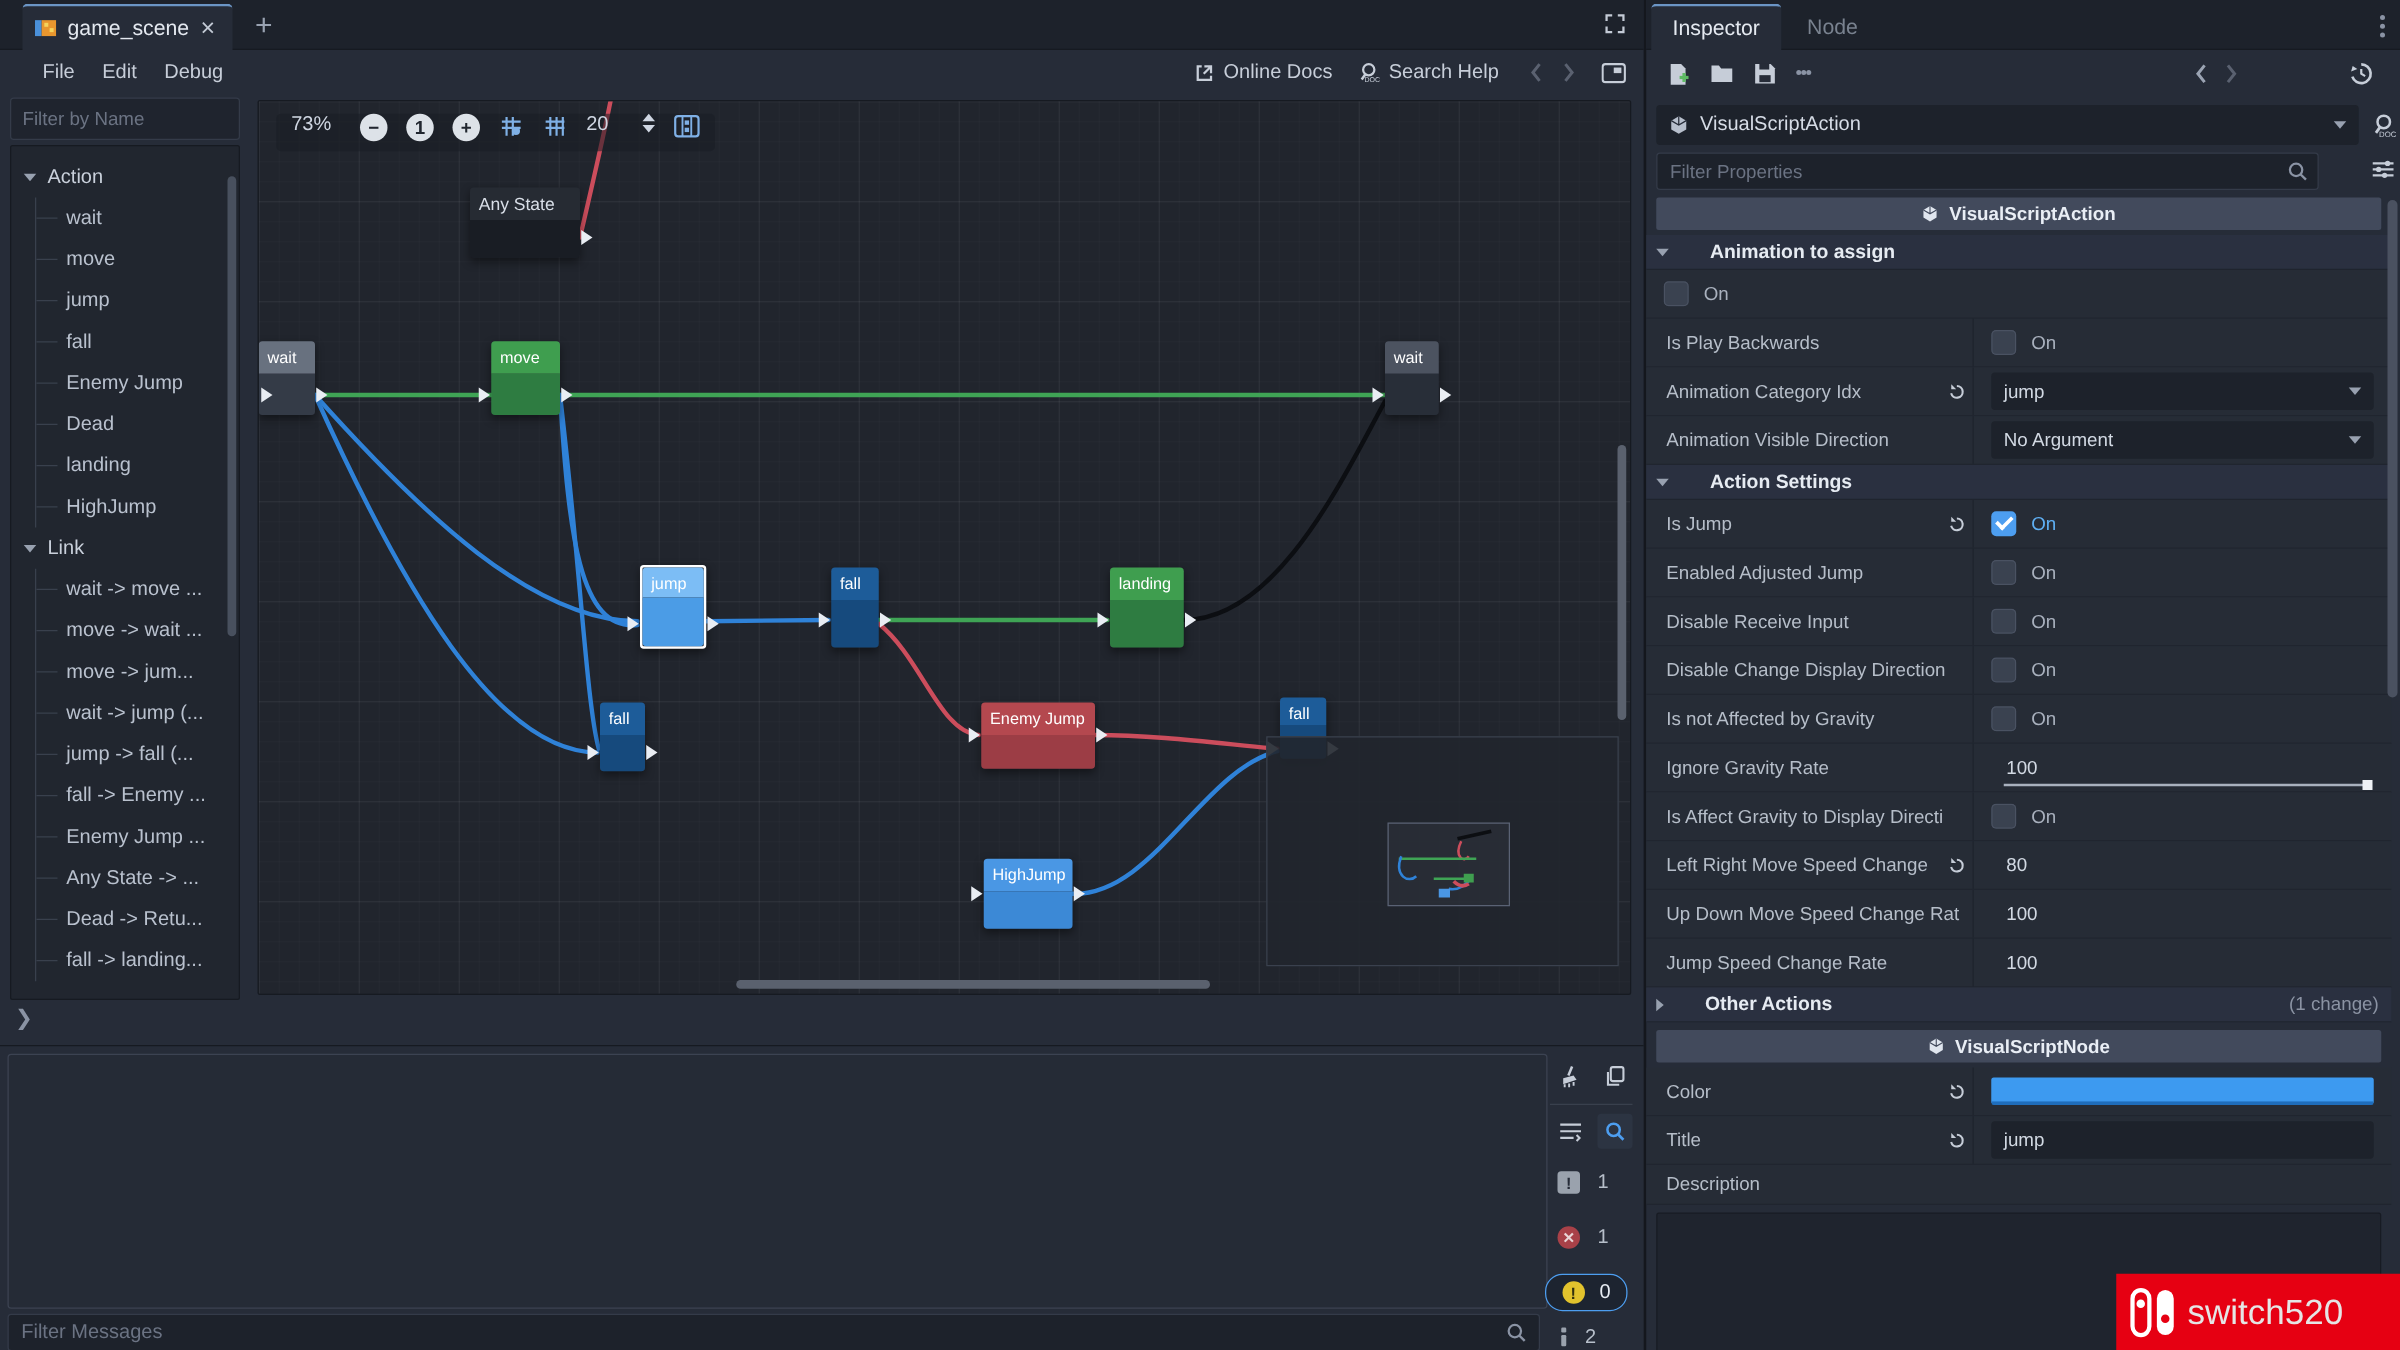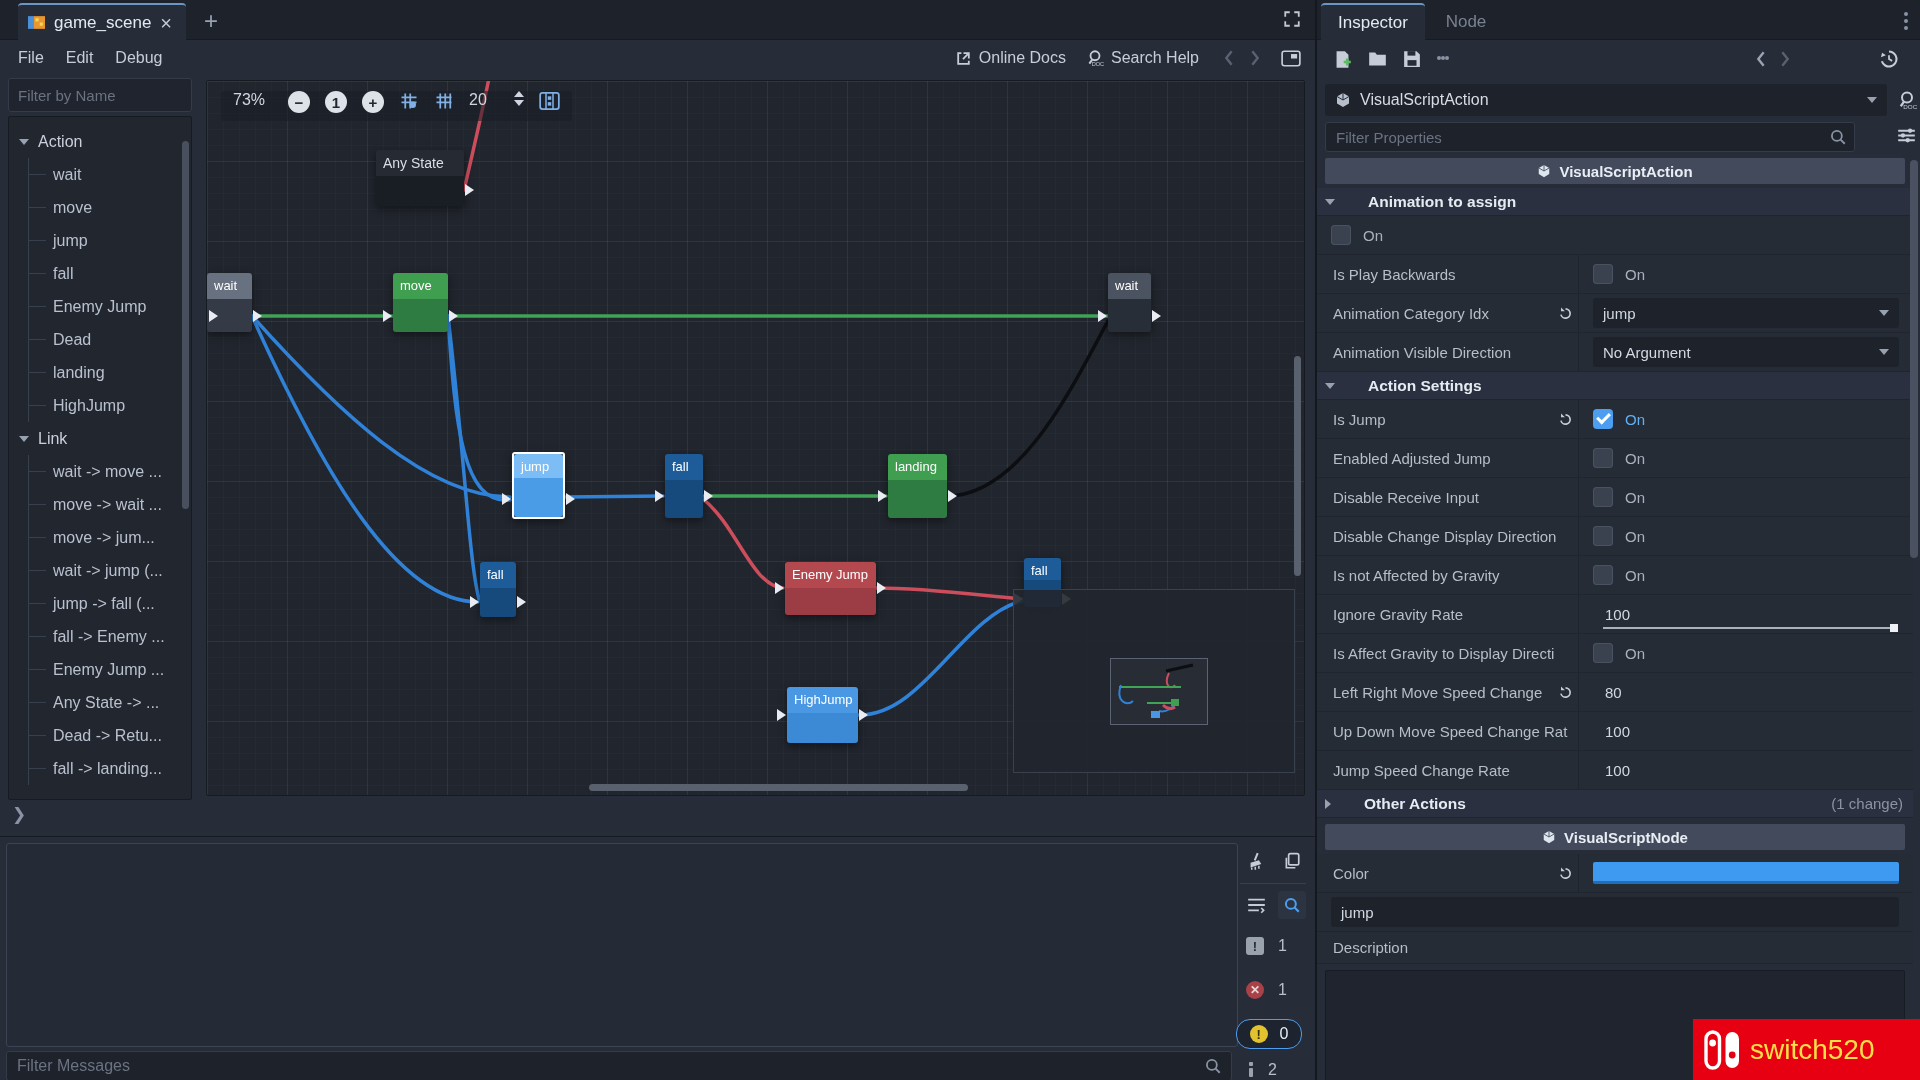--- a/index.html
+++ b/index.html
@@ -8,21 +8,21 @@
   .left{position:absolute;left:0;top:0;width:1315px;height:1080px;background:#262c38;}
   
   .tabbar{position:absolute;left:0;top:0;width:100%;height:40px;background:#1d222b;border-bottom:1px solid #161a21;}
   .scene-tab{position:absolute;left:18px;top:3px;width:168px;height:37px;background:#262c38;border-top:2px solid #6b95c5;border-radius:4px 4px 0 0;display:flex;align-items:center;gap:9px;padding:0 10px;}
   .scene-tab .ttl{font-size:17px;color:#e4e9f0;}
   .tab-close{color:#c3cad5;font-size:20px;line-height:1;cursor:pointer;}
   .newtab{position:absolute;left:196px;top:6px;width:30px;height:30px;color:#99a2b1;font-size:24px;display:flex;align-items:center;justify-content:center;}
   .win-expand{position:absolute;right:14px;top:10px;}
   
   .menubar{position:absolute;left:0;top:40px;width:100%;height:36px;display:flex;align-items:center;}
-  .menu{font-size:16px;color:#c7ced9;margin-left:18px;}
+  .menu{font-size:16px;color:#c7ced9;margin-left:34px;}
   .menu+.menu{margin-left:22px;}
   .menu-right{position:absolute;right:14px;top:0;height:36px;display:flex;align-items:center;gap:20px;}
   .mbtn{display:flex;align-items:center;gap:7px;font-size:16px;color:#c7ced9;}
   .navchev{display:flex;gap:14px;align-items:center;margin-left:4px;}
   
   .sidebar{position:absolute;left:8px;top:78px;width:184px;height:722px;}
   .filter-box{position:absolute;left:0;top:0;width:100%;height:34px;}
   .filter-box input{width:100%;height:100%;background:#1f242e;border:1px solid #343b49;border-radius:3px;color:#cfd6e2;font-size:15px;padding:0 9px;outline:none;}
   .filter-box input::placeholder{color:#6b7383;}
   .tree{position:absolute;left:0;top:38px;width:100%;bottom:0;background:#21262f;border:1px solid #161a21;border-radius:2px;padding-top:8px;overflow:hidden;}
@@ -129,21 +129,21 @@
   .slider-line{position:absolute;left:10px;right:2px;bottom:4px;height:2px;background:#a9b1be;}
   .slider-line::after{content:"";position:absolute;right:-1px;top:-3px;width:8px;height:8px;background:#eef1f5;}
   .swatch{flex:1;height:22px;border-radius:2px;border-bottom:3px solid #1f6dbb;}
   .titlefield{flex:1;height:30px;background:#1d222b;border-radius:3px;display:flex;align-items:center;padding:0 10px;font-size:15px;color:#d2d9e3;}
   .desc-row{height:32px;display:flex;align-items:center;padding-left:16px;font-size:15px;color:#b6bec9;background:#262c36;border-bottom:1px solid #20252f;}
   .desc-area{position:relative;margin:6px 8px 0 8px;height:116px;background:#1f242e;border:1px solid #171b23;border-radius:2px;}
   .expand-corner{position:absolute;right:8px;bottom:8px;}
   .insp-scroll{position:absolute;right:2px;top:160px;width:8px;height:398px;background:#4a5160;border-radius:4px;}
   
   .watermark{position:absolute;left:1693px;top:1019px;width:227px;height:61px;background:#e60012;display:flex;align-items:center;padding-left:10px;gap:7px;z-index:9;}
-  .watermark span{color:#fde047;font-size:28px;}
+  .watermark span{color:#e5e5e5;font-size:28px;}
   svg{display:block;}
 </style>
 </head>
 <body>
 
 <div class="app">
 
   <div class="left">
 
     <div class="tabbar">
@@ -701,20 +701,29 @@
                 <path d="M8 3a5 5 0 1 1-4.9 6.2" stroke="#c6cdd8" stroke-width="1.8" fill="none"></path>
                 <path d="M3.2 1.5v4.2h4.2z" fill="#c6cdd8"></path>
               </svg>
             </span>
           </div>
         <div class="pvalue">
             <div class="swatch" style="background: rgb(61, 154, 240);"></div>
           </div>
       </div>
       <div class="prow">
+        <div class="pleft">
+            <span class="plabel">Title</span>
+          <span class="prevert">
+              <svg width="15" height="15" viewBox="0 0 16 16">
+                <path d="M8 3a5 5 0 1 1-4.9 6.2" stroke="#c6cdd8" stroke-width="1.8" fill="none"></path>
+                <path d="M3.2 1.5v4.2h4.2z" fill="#c6cdd8"></path>
+              </svg>
+            </span>
+          </div>
         <div class="pvalue">
             <div class="titlefield">jump</div>
           </div>
       </div>
       <div class="desc-row">Description</div>
       <div class="desc-area">
         <svg class="expand-corner" width="17" height="17" viewBox="0 0 16 16">
             <path d="M2 6V2h4M10 2h4v4M14 10v4h-4M6 14H2v-4" stroke="#8a93a4" stroke-width="1.6" fill="none"></path>
           </svg>
       </div>

